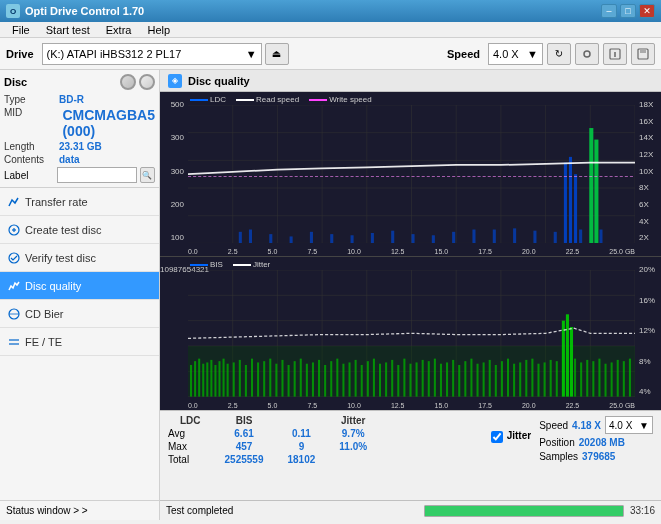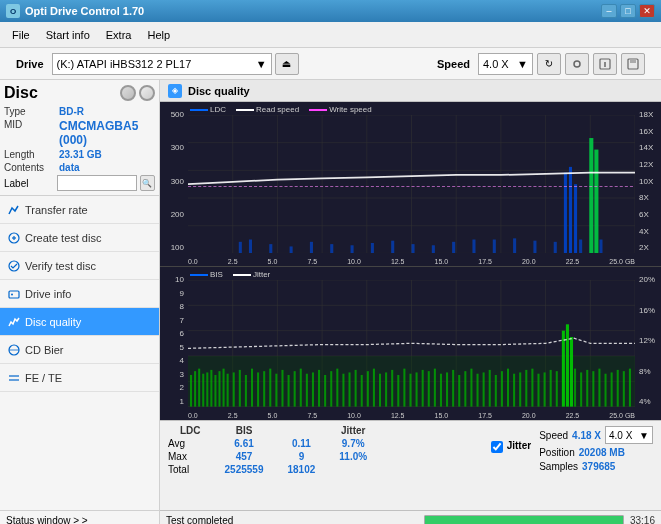--- a/index.html
+++ b/index.html
@@ -17,35 +17,35 @@
     }
     .title-bar-left { display: flex; align-items: center; gap: 5px; font-size: 11px; font-weight: bold; }
     .title-bar-icon { width: 14px; height: 14px; background: #7ec8e3; border-radius: 2px; display: flex; align-items: center; justify-content: center; font-size: 8px; color: #003366; }
     .title-bar-controls { display: flex; gap: 3px; }
     .title-btn { width: 16px; height: 14px; background: #5aa8d4; border: 1px solid #3a88b4; color: white; font-size: 9px; cursor: pointer; display: flex; align-items: center; justify-content: center; border-radius: 2px; }
     .title-btn.close { background: #c0392b; }
 
     
     .menu-bar {
       background: #f0f0f0;
-      height: 26px;
+      height: 16px;
       display: flex;
       align-items: center;
       padding: 0 4px;
       border-bottom: 1px solid #d0d0d0;
     }
     .menu-item { padding: 2px 8px; font-size: 11px; cursor: pointer; border-radius: 2px; }
 
     
     .toolbar {
       background: #f5f5f5;
       height: 32px;
       display: flex;
       align-items: center;
-      padding: 0 16px;
+      padding: 0 6px;
       gap: 4px;
       border-bottom: 1px solid #d0d0d0;
     }
     .toolbar-label { font-size: 11px; font-weight: bold; margin-right: 4px; }
     .drive-select {
       display: flex;
       align-items: center;
       gap: 3px;
       flex: 1;
     }
@@ -295,21 +295,21 @@
   </div>
   <div class="title-bar-controls">
     <div class="title-btn">–</div>
     <div class="title-btn">□</div>
     <div class="title-btn close">✕</div>
   </div>
 </div>
 
 <div class="menu-bar">
   <div class="menu-item">File</div>
-  <div class="menu-item">Start info</div>
+  <div class="menu-item">Start test</div>
   <div class="menu-item">Extra</div>
   <div class="menu-item">Help</div>
 </div>
 
 <div class="toolbar">
   <span class="toolbar-label">Drive</span>
   <div class="drive-select">
     <div class="drive-dropdown">
       <span>(K:)  ATAPI iHBS312  2 PL17</span>
       <span>▼</span>
@@ -342,33 +342,33 @@
       </svg>
   </div>
 </div>
 
 <div class="main-layout">
 
   <div class="sidebar">
 
     <div class="disc-section">
       <div class="disc-header">
-        <span style="font-size:16px; font-weight:bold;">Disc</span>
+        <span style="font-size:11px; font-weight:bold;">Disc</span>
         <div style="margin-left:auto; display:flex; gap:3px;">
           <div class="disc-circle"></div>
           <div class="disc-circle" style="background:linear-gradient(135deg,#eee,#ccc);"></div>
         </div>
       </div>
       <div class="disc-field">
         <span class="disc-field-label">Type</span>
         <span class="disc-field-value">BD-R</span>
       </div>
       <div class="disc-field">
         <span class="disc-field-label">MID</span>
-        <span class="disc-field-value" style="font-size:12px;">CMCMAGBA5 (000)</span>
+        <span class="disc-field-value" style="font-size:14px;margin-left:14px;">CMCMAGBA5 (000)</span>
       </div>
       <div class="disc-field">
         <span class="disc-field-label">Length</span>
         <span class="disc-field-value">23.31 GB</span>
       </div>
       <div class="disc-field">
         <span class="disc-field-label">Contents</span>
         <span class="disc-field-value">data</span>
       </div>
       <div class="disc-label-row">
@@ -391,27 +391,20 @@
           <line x1="6" y1="4" x2="6" y2="8" stroke="#0066cc" stroke-width="1.2"></line>
         </svg>
       <span>Create test disc</span>
     </div>
     <div class="nav-item">
       <svg width="12" height="12">
           <circle cx="6" cy="6" r="5" fill="none" stroke="#0066cc" stroke-width="1.2"></circle>
           <polyline points="3,6 5,8 9,4" fill="none" stroke="#0066cc" stroke-width="1.2"></polyline>
         </svg>
       <span>Verify test disc</span>
-    </div>
-    <div class="nav-item">
-      <svg width="12" height="12">
-          <rect x="1" y="3" width="10" height="7" rx="1" fill="none" stroke="#0066cc" stroke-width="1.2"></rect>
-          <circle cx="4" cy="6.5" r="1" fill="#0066cc"></circle>
-        </svg>
-      <span>Drive info</span>
     </div>
     <div class="nav-item active">
       <svg width="12" height="12">
           <polyline points="1,10 3,6 5,8 7,3 9,5 11,2" fill="none" stroke="white" stroke-width="1.5"></polyline>
         </svg>
       <span>Disc quality</span>
     </div>
     <div class="nav-item">
       <svg width="12" height="12">
           <circle cx="6" cy="6" r="5" fill="none" stroke="#0066cc" stroke-width="1.2"></circle>
@@ -539,21 +532,21 @@
           <span>15.0</span>
           <span>17.5</span>
           <span>20.0</span>
           <span>22.5</span>
           <span>25.0 GB</span>
         </div>
       </div>
 
       <div class="chart-bottom">
 
-        <div style="position:absolute; left:0; top:8px; bottom:14px; display:flex; flex-direction:column; justify-content:space-between; width:26px; text-align:right; font-size:8px; color:#ccc; padding-right:2px;">
+        <div style="position:absolute; left:0; top:8px; bottom:14px; display:flex; flex-direction:row; justify-content:space-between; width:26px; text-align:right; font-size:8px; color:#ccc; padding-right:2px;">
           <span>10</span>
           <span>9</span>
           <span>8</span>
           <span>7</span>
           <span>6</span>
           <span>5</span>
           <span>4</span>
           <span>3</span>
           <span>2</span>
           <span>1</span>

